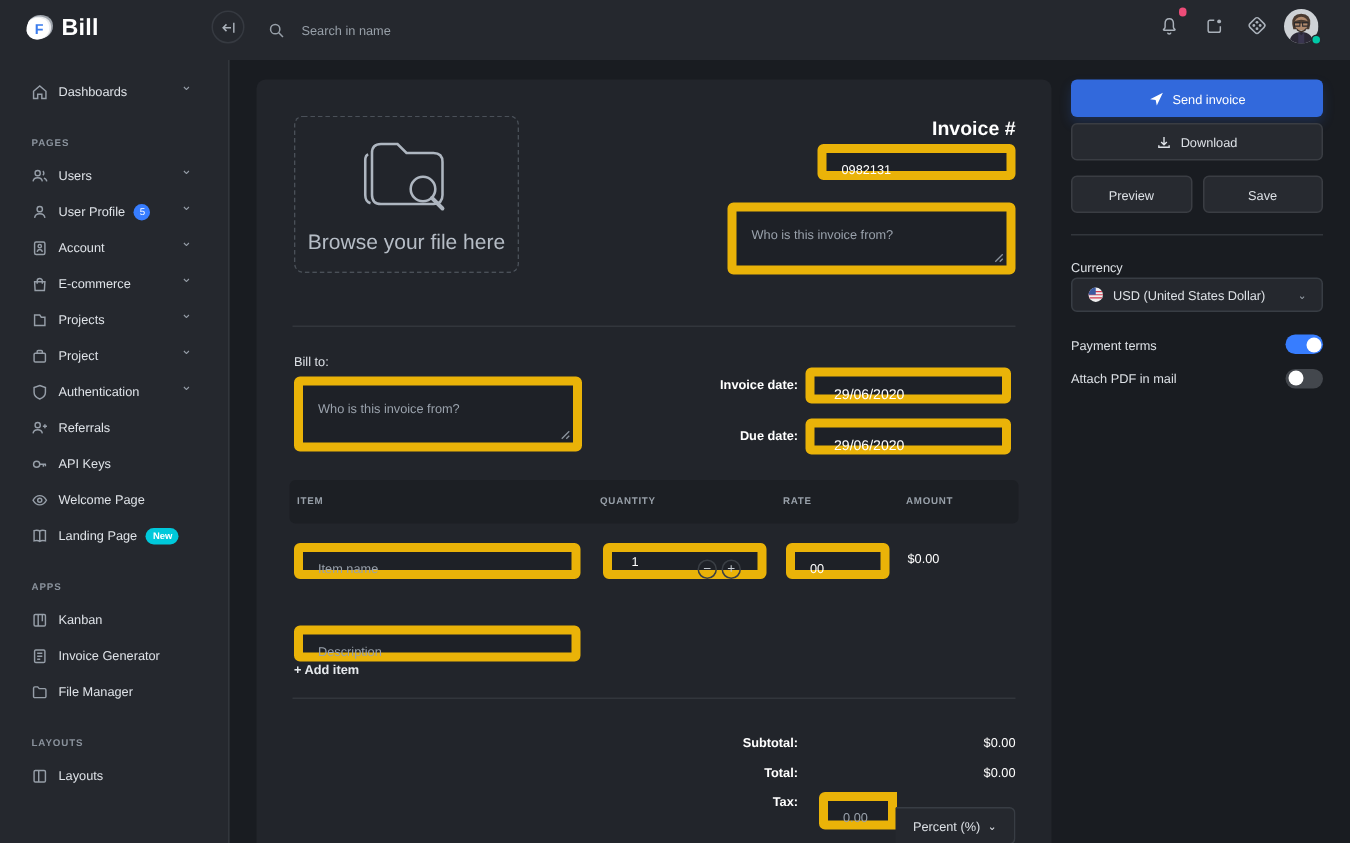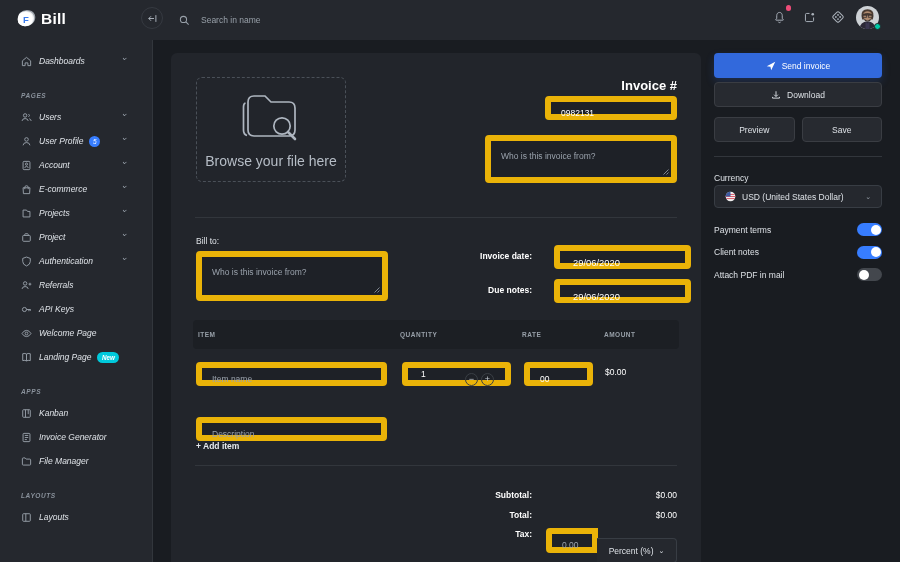--- a/index.html
+++ b/index.html
@@ -12,21 +12,21 @@
 .search { position:absolute; z-index:10; top:0; left:179px; height:40px; display:flex; align-items:center; gap:11px; color:#8c939c; }
 .search .txt { font-size:8.5px; color:#98a0a9; }
 .hicons { position:absolute; z-index:10; top:0; right:0; height:40px; }
 .hicon, .avatar { position:absolute; }
 .hicon { width:30px; height:34px; display:flex; align-items:center; justify-content:center; color:#aab1ba; }
 .reddot { position:absolute; top:5px; left:21.5px; width:5.5px; height:5.5px; border-radius:50%; background:#ed4c78; }
 .avatar { width:23px; height:23px; border-radius:50%; overflow:visible; }
 .avatar .gdot { position:absolute; bottom:-1.5px; right:-1.5px; width:7px; height:7px; border-radius:50%; background:#00c9a7; border:1.5px solid #25282e; }
 
 
-.nav { position:absolute; z-index:10; top:40px; left:0; width:149px;font-style:italic; }
+.nav { position:absolute; z-index:10; top:40px; left:0; width:149px; }
 .nav-item { position:relative; height:24px; display:flex; align-items:center; padding-left:21px; color:#dfe3e8; font-size:8.5px; }
 .nav-item .ic { width:11px; height:11px; margin-right:7px; color:#969ea8; flex:none; display:flex; align-items:center; }
 .nav-item .chev { position:absolute; right:21px; top:3px; color:#969ea8; font-size:9px; }
 .nav-sec { height:10px; margin-top:17px; margin-bottom:5px; padding-left:21px; color:#8a929c; font-size:6.5px; font-weight:bold; letter-spacing:0.6px; display:flex; align-items:center; }
 .badge5 { background:#377dff; color:#fff; font-size:6.5px; min-width:11px; height:11px; border-radius:50%; display:inline-flex; align-items:center; justify-content:center; margin-left:6px; }
 .badgenew { background:#00c9db; color:#fff; font-size:6.3px; font-weight:bold; padding:2px 4.5px; border-radius:7px; margin-left:6px; }
 
 
 .main { position:absolute; z-index:2; top:40px; left:154px; width:746px; height:522px; background:#191c21; }
 .card { position:absolute; top:13px; left:17px; width:530px; height:560px; background:#22252b; border-radius:6px; padding:24px 24px; }
@@ -37,21 +37,21 @@
 .upload .txt { color:#b6bdc6; font-size:14px; margin-top:9px; }
 .inv-head { position:absolute; top:71px; right:24px; color:#fff; font-size:13px; font-weight:bold; }
 .input { background:#1e2127; border:6px solid #eab308; border-radius:4px; color:#fff; font-size:8.5px; }
 .inv-num { position:absolute; top:43px; right:24px; width:132px; height:24px; line-height:22px; padding-left:10px; }
 .from-ta { position:absolute; top:82px; left:314px; width:192px; height:48px; padding:10px 10px; color:#9aa2ac; }
 .divider { position:absolute; left:24px; right:24px; border-top:1px solid #32363c; }
 
 .billto { position:absolute; top:183px; left:25px; color:#dde1e6; font-size:8.5px; }
 .bill-ta { position:absolute; top:198px; left:25px; width:192px; height:50px; padding:10px 10px; color:#9aa2ac; }
 .dlabel { position:absolute; color:#fff; font-weight:bold; font-size:8.5px; text-align:right; width:60px; }
-.dinput { position:absolute; width:137px; height:24px; line-height:23px; padding-left:13px; left:383px; font-size:9.4px; }
+.dinput { position:absolute; width:137px; height:24px; line-height:23px; padding-left:13px; left:366px; font-size:9.4px; }
 
 
 .thead { position:absolute; top:267px; left:22px; width:486px; height:29px; background:#1c1f24; border-radius:4px; display:flex; align-items:center; color:#98a0a9; font-size:6.5px; font-weight:bold; letter-spacing:0.5px; }
 .titem { position:absolute; top:309px; left:25px; width:191px; height:24px; line-height:22px; padding-left:10px; color:#9aa2ac; }
 .tqty { position:absolute; top:309px; left:231px; width:109px; height:24px; display:flex; align-items:center; }
 .stepbtn { position:absolute; top:5px; width:13px; height:13px; border:1px solid #3a3f45; border-radius:50%; color:#c6ccd3; font-size:9px; line-height:11px; text-align:center; }
 .trate { position:absolute; top:309px; left:353px; width:69px; height:24px; line-height:22px; padding-left:10px; color:#fff; }
 .tamount { position:absolute; top:314px; left:434px; color:#fff; font-size:8.5px; }
 .tdesc { position:absolute; top:346px; left:25px; width:191px; height:24px; line-height:22px; padding-left:10px; color:#9aa2ac;margin-top:18px; }
 .additem { position:absolute; top:388px; left:25px; color:#e6e9ed; font-size:8.5px; font-weight:bold; }
@@ -321,21 +321,21 @@
           <path d="M5.5 0.5 L0.5 5.5 M5.5 3.5 L3.5 5.5" stroke="#8a929c" stroke-width="0.9"></path>
         </svg></div>
     <div class="divider" style="top:164px;"></div>
     <div class="billto">Bill to:</div>
     <div class="input bill-ta" style="position:absolute;">Who is this invoice from?
   <svg class="rhandle" style="right:2px; bottom:2px;" width="6" height="6" viewBox="0 0 6 6">
           <path d="M5.5 0.5 L0.5 5.5 M5.5 3.5 L3.5 5.5" stroke="#8a929c" stroke-width="0.9"></path>
         </svg></div>
     <div class="dlabel" style="top:198px; left:301px;">Invoice date:</div>
     <div class="input dinput" style="top:192px; color:#fff;">29/06/2020</div>
-    <div class="dlabel" style="top:232px; left:301px;">Due notes:</div>
+    <div class="dlabel" style="top:232px; left:301px;">Due date:</div>
     <div class="input dinput" style="top:226px; color:#fff;">29/06/2020</div>
 
     <div class="thead">
       <span style="margin-left:5px;">ITEM</span>
       <span style="position:absolute; left:207px;">QUANTITY</span>
       <span style="position:absolute; left:329px;">RATE</span>
       <span style="position:absolute; left:411px;">AMOUNT</span>
     </div>
     <div class="input titem" style="position:absolute;">Item name</div>
     <div class="input tqty" style="position:absolute;">
@@ -385,25 +385,19 @@
       USD (United States Dollar)
       <span style="margin-left:auto; font-size:7px; color:#98a0a9;">⌄</span>
     </div>
     <div class="togglerow" style="margin-top:15px;">
       <span class="t">Payment terms</span>
       <div class="toggle on">
           <div class="knob"></div>
         </div>
     </div>
     <div class="togglerow">
-      <span class="t">Client notes</span>
-      <div class="toggle on">
-          <div class="knob"></div>
-        </div>
-    </div>
-    <div class="togglerow">
       <span class="t">Attach PDF in mail</span>
       <div class="toggle off">
           <div class="knob"></div>
         </div>
     </div>
   </div>
 </div>
 
 </body></html>

